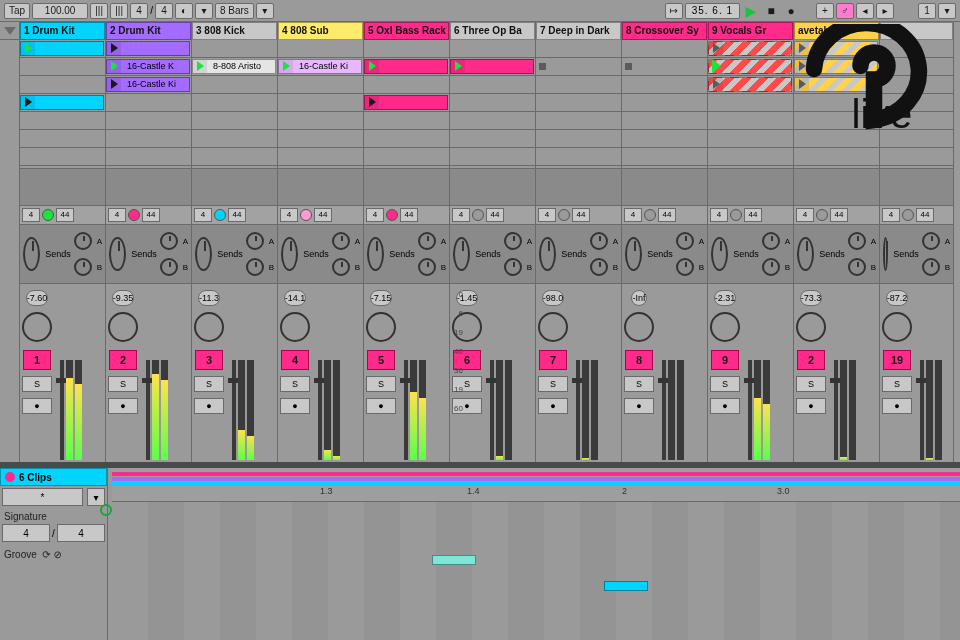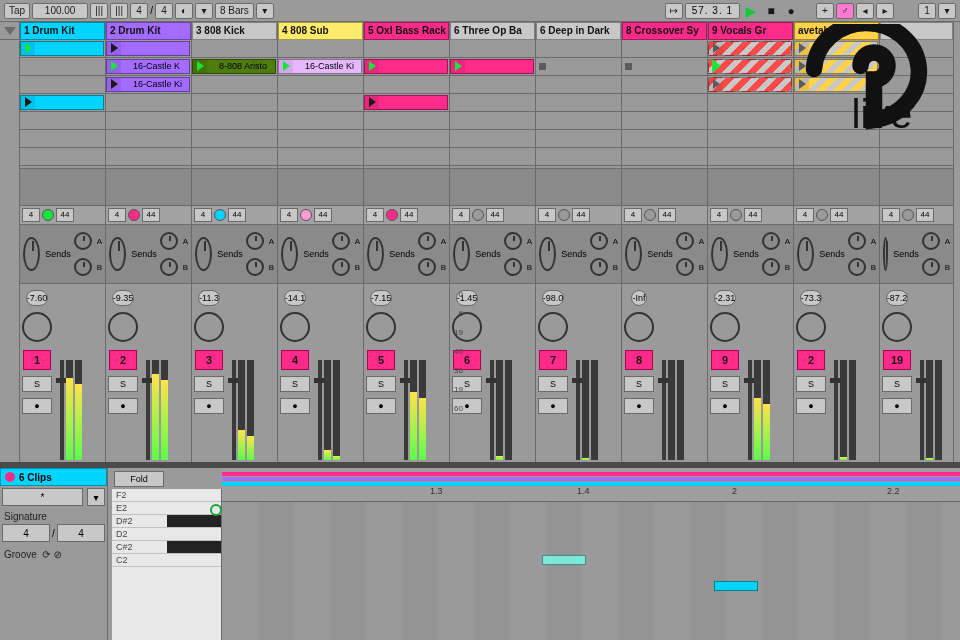--- a/index.html
+++ b/index.html
@@ -24,21 +24,21 @@
 .tracks{display:flex;flex:1;overflow:hidden}
 .track{width:86px;display:flex;flex-direction:column;border-right:1px solid var(--line)}
 .track.last{width:74px}
 .thead{height:18px;display:flex;align-items:center;padding:0 3px;font-size:10px;font-weight:bold;border:1px solid rgba(0,0,0,.35);white-space:nowrap;overflow:hidden;color:#111}
 .clips{height:130px;display:flex;flex-direction:column}
 .row{height:18px;border-bottom:1px solid var(--line);display:flex;align-items:stretch}
 .slot{flex:1;display:flex;align-items:center}
 .tri{width:0;height:0;border-top:5px solid transparent;border-bottom:5px solid transparent;border-left:7px solid #1a1a1a}
 .tri.green{border-left-color:#17e63a}
 .tri.grey{border-left-color:#5b5b5b}
-.clip{flex:1;height:15px;margin:1px 1px 1px 0;border:1px solid rgba(0,0,0,.4);font-size:9px;padding-left:26px;position:relative;display:flex;align-items:center;overflow:hidden;white-space:nowrap}
+.clip{flex:1;height:15px;margin:1px 1px 1px 0;border:1px solid rgba(0,0,0,.4);font-size:9px;padding-left:20px;position:relative;display:flex;align-items:center;overflow:hidden;white-space:nowrap}
 .clip .pbtn{position:absolute;left:0;top:0;width:14px;height:100%;background:rgba(0,0,0,.08);display:flex;align-items:center;justify-content:center}
 .stop-sq{width:12px;height:100%;display:flex;align-items:center;justify-content:center}
 .stop-sq::before{content:"";width:7px;height:7px;background:#5b5b5b}
 .stripes{background:repeating-linear-gradient(135deg,#ff4a4a 0 6px,#c8c8c8 6px 12px)}
 .stripes-y{background:repeating-linear-gradient(135deg,#ffd24a 0 6px,#c8c8c8 6px 12px)}
 
 .scene-gap{height:38px;background:var(--panel);border-top:1px solid var(--line);border-bottom:1px solid var(--line)}
 .sends-row{height:20px;display:flex;align-items:center;font-size:9px;border-bottom:1px solid var(--line);background:#a2a2a2}
 .sends-row .mini{width:18px;height:14px;border:1px solid var(--line);margin-left:2px;font-size:8px;display:flex;align-items:center;justify-content:center;background:#c8c8c8}
 .sends-row .dot{width:12px;height:12px;border-radius:50%;border:1px solid #555;margin-left:2px}
@@ -99,21 +99,21 @@
   <div class="btn sq">|||</div>
   <div class="btn sq">4</div>
   <span style="font-size:10px">/</span>
   <div class="btn sq">4</div>
   <div class="btn sq">◐</div>
   <div class="btn sq">▾</div>
   <div class="btn">8 Bars</div>
   <div class="btn sq">▾</div>
   <div class="spacer"></div>
   <div class="btn sq">↦</div>
-  <div class="pos">57.  3.  1</div>
+  <div class="pos">35.  6.  1</div>
   <div class="btn sq" style="color:#17c63a;border:none;background:transparent;font-size:14px">▶</div>
   <div class="btn sq" style="border:none;background:transparent;font-size:12px">■</div>
   <div class="btn sq" style="border:none;background:transparent;font-size:12px">●</div>
   <div style="width:12px"></div>
   <div class="btn sq">+</div>
   <div class="btn sq active">♂</div>
   <div class="btn sq">◂</div>
   <div class="btn sq">▸</div>
   <div style="width:20px"></div>
   <div class="btn sq">1</div>
@@ -296,21 +296,21 @@
           </div>
         </div>
       </div>
       <div class="track">
         <div class="thead" style="background: rgb(200, 200, 200);">3 808 Kick</div>
         <div class="clips">
           <div class="row">
             <div class="slot"></div>
           </div>
           <div class="row">
-            <div class="clip" style="background: #4d7c0f;">
+            <div class="clip" style="background: #e5e5e5;">
               <div class="pbtn">
                 <div class="tri green"></div>
               </div>
               <span>8-808 Aristo</span>
             </div>
           </div>
           <div class="row">
             <div class="slot"></div>
           </div>
           <div class="row">
@@ -612,21 +612,21 @@
                 <div class="fill" style="height: 4%; background: linear-gradient(rgb(255, 226, 74), rgb(91, 255, 74));"></div>
               </div>
               <div class="meter">
                 <div class="fill" style="height: 0%; background: linear-gradient(rgb(255, 226, 74), rgb(91, 255, 74));"></div>
               </div>
             </div>
           </div>
         </div>
       </div>
       <div class="track">
-        <div class="thead" style="background: rgb(200, 200, 200);">6 Deep in Dark</div>
+        <div class="thead" style="background: rgb(200, 200, 200);">7 Deep in Dark</div>
         <div class="clips">
           <div class="row">
             <div class="slot"></div>
           </div>
           <div class="row">
             <div class="slot">
               <div class="stop-sq"></div>
             </div>
           </div>
           <div class="row">
@@ -1037,42 +1037,31 @@
     <div class="dlabel">Signature</div>
     <div class="sig">
       <div class="dfield">4</div>
       <span style="align-self:center">/</span>
       <div class="dfield">4</div>
     </div>
     <div class="dlabel" style="margin-top:4px"><span>Groove</span>&nbsp;&nbsp;⟳&nbsp;⊘</div>
   </div>
 
   <div style="width:4px"></div>
-  <div style="display:flex;flex-direction:column">
-    <div><div class="dfold">Fold</div></div>
-    <div class="piano" id="piano" style="flex:1">
-        <div class="prow">F2</div>
-        <div class="prow">E2</div>
-        <div class="prow black">D#2<div class="bkey"></div></div>
-        <div class="prow">D2</div>
-        <div class="prow black">C#2<div class="bkey"></div></div>
-        <div class="prow">C2</div>
-      </div>
-  </div>
 
   <div class="roll">
     <div class="ruler">
       <div class="loopbar"></div>
       <div class="loopbar2"></div>
       <div class="loopbar3"></div>
       <div class="ticks" id="ticks">
           <span style="left: 208px;">1.3</span>
           <span style="left: 355px;">1.4</span>
           <span style="left: 510px;">2</span>
-          <span style="left: 665px;">2.2</span>
+          <span style="left: 665px;">3.0</span>
         </div>
     </div>
     <div class="loopmark"></div>
     <div class="cliptitle">... 16-Castle Kit 1</div>
     <div class="grid" id="grid">
         <div class="note" style="left: 320px; top: 53px; width: 44px; background: rgb(125, 231, 215);"></div>
         <div class="note" style="left: 492px; top: 79px; width: 44px; background: rgb(0, 212, 255);"></div>
       </div>
   </div>
 </div>

